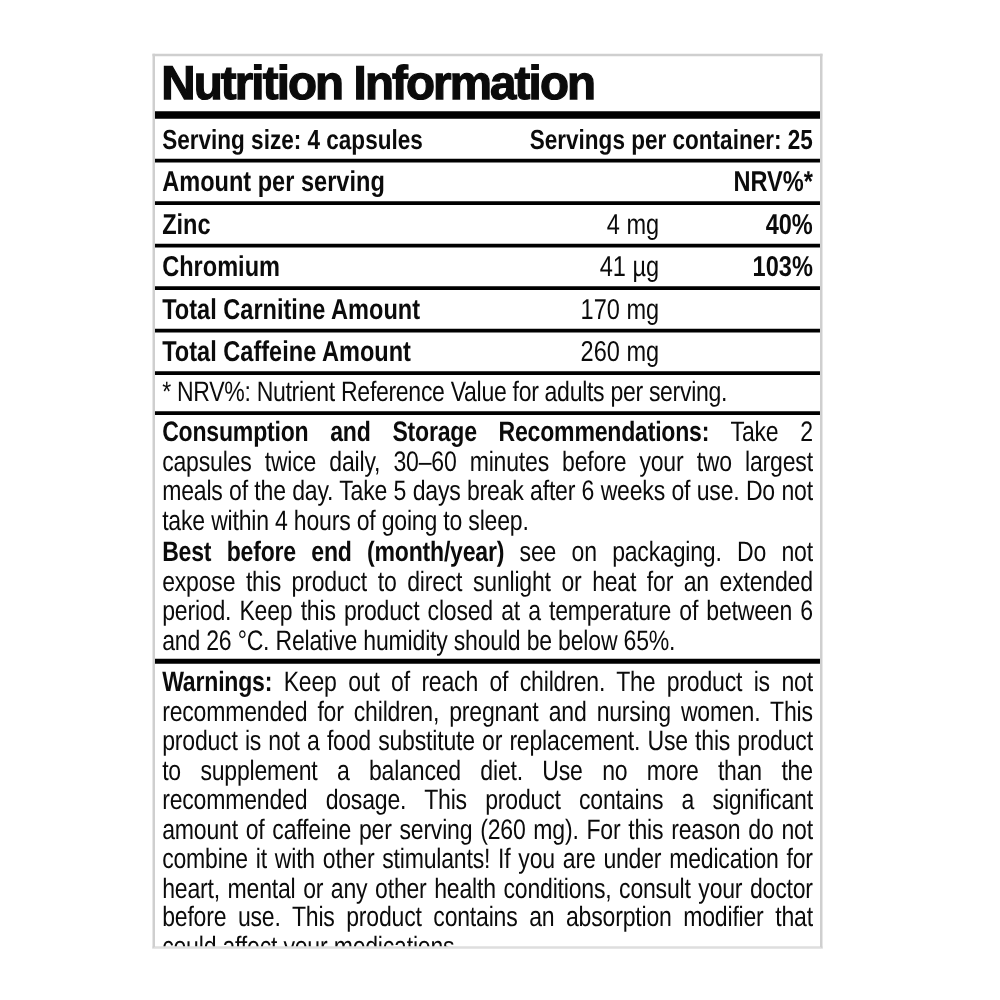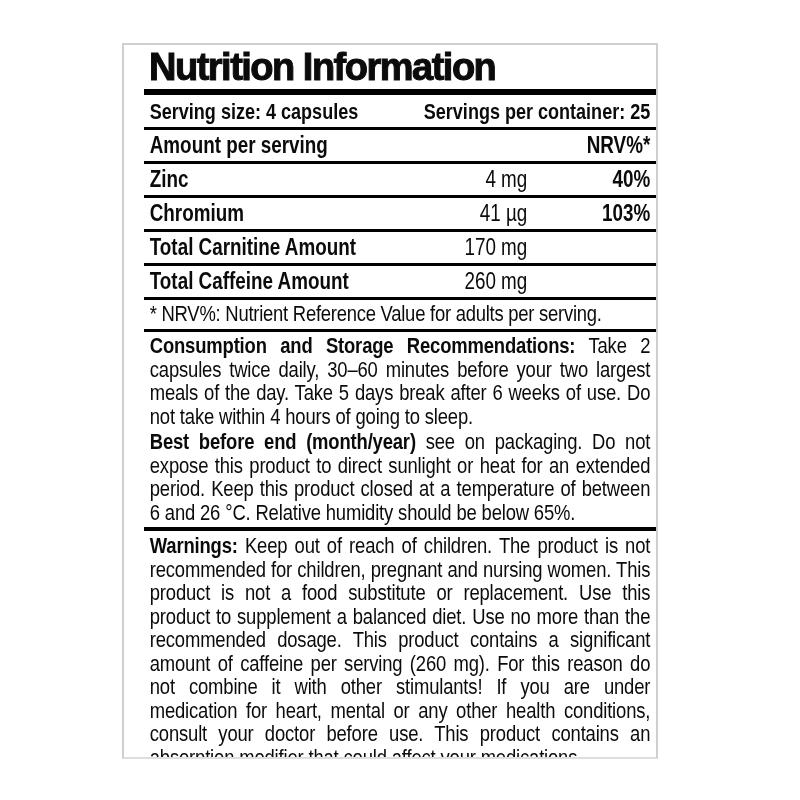--- a/index.html
+++ b/index.html
@@ -13,21 +13,20 @@
   .page { position: relative; width: 800px; height: 800px; }
 
   .nutrition-label {
     position: absolute;
     left: 122px; top: 43px;
     width: 536px; height: 716px;
     background: #ffffff;
     border: 2px solid #cfcfcf;
     border-bottom-color: #dedede;
     overflow: hidden;
-    padding-left: 20px;
   }
 
   .title {
     font-size: 38px;
     font-weight: bold;
     letter-spacing: -1.5px;
     line-height: 40px;
     padding: 2px 5px 0 5px;
     -webkit-text-stroke: 1px #0b0b0b;
     white-space: nowrap;

